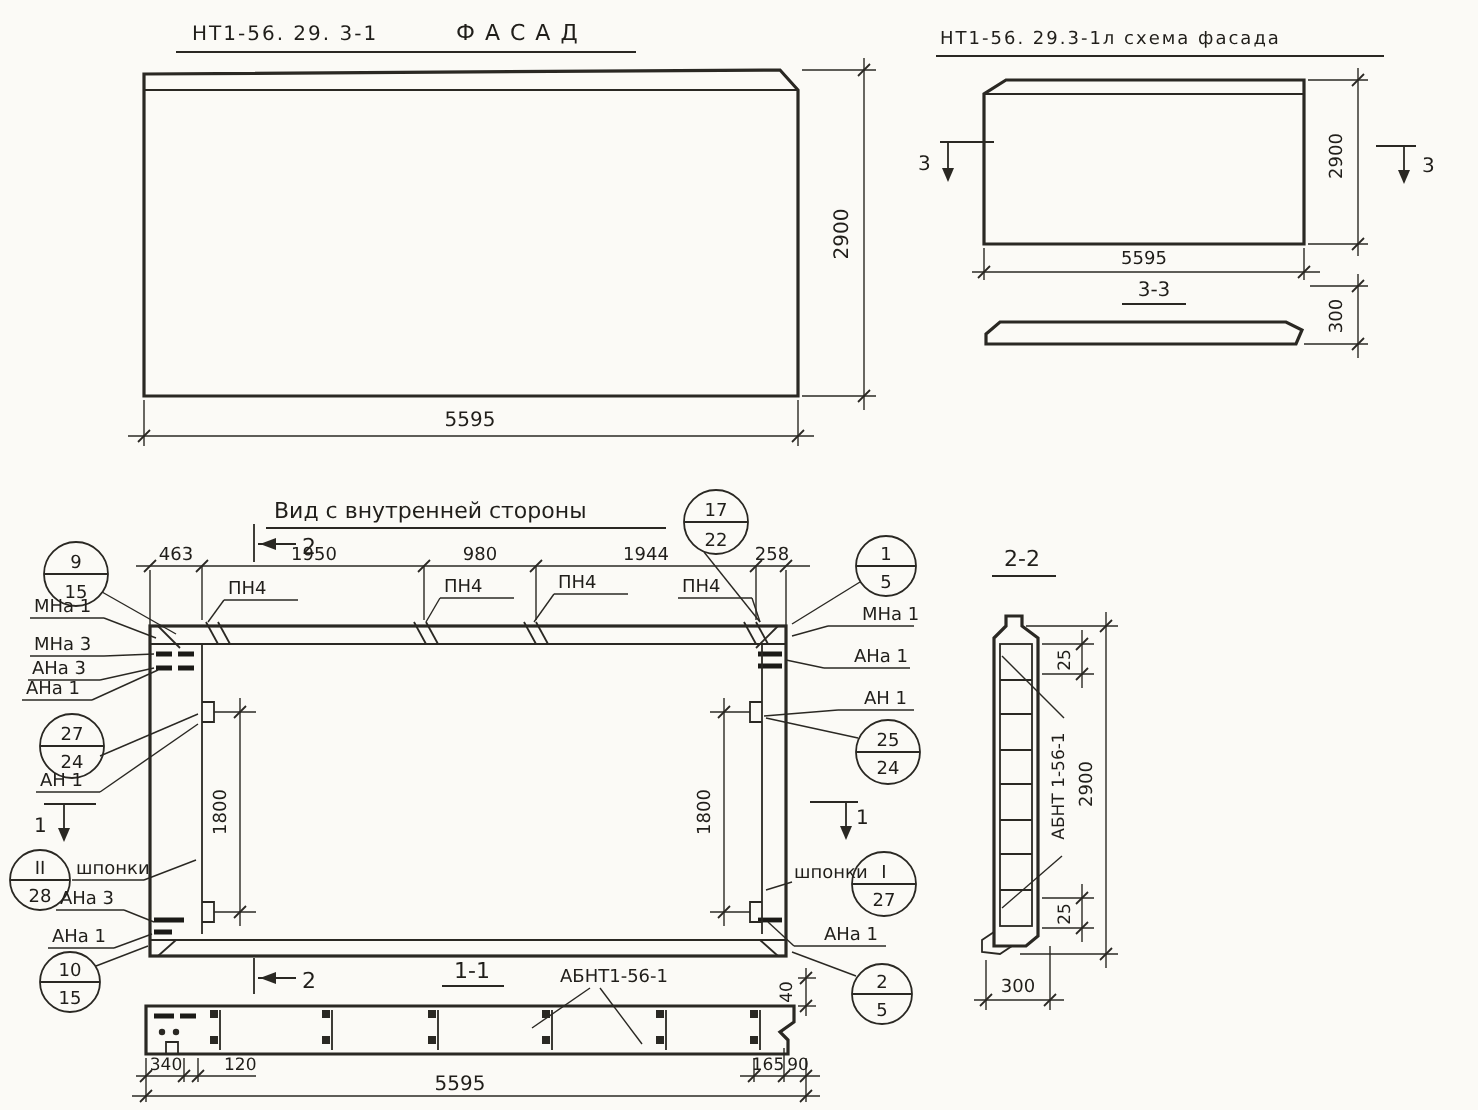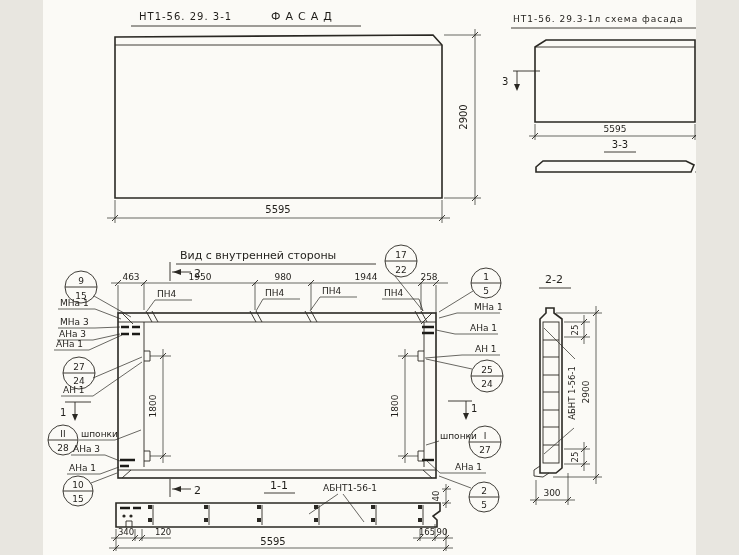--- a/index.html
+++ b/index.html
@@ -1,17 +1,17 @@
 <!DOCTYPE html>
 <html><head>
 <meta charset="utf-8">
 <style>
   html,body{margin:0;padding:0;background:#e8e6e0;}
   .sheet{
-    position:relative;width:653px;height:555px;margin:0 auto;
+    position:relative;width:739px;height:555px;margin:0 auto;
     background:#fbfaf6;overflow:hidden;
     font-family:"DejaVu Sans",sans-serif;
   }
   svg{position:absolute;left:0;top:0;}
   .ln{stroke:#2a2823;fill:none;stroke-width:.9;}
   .thin{stroke-width:.7;}
   .thick{stroke-width:1.6;}
   .xthick{stroke:#1b1a17;stroke-width:2.4;}
   .fillink{fill:#2a2823;stroke:none;}
   text{fill:#201e1a;font-family:"DejaVu Sans",sans-serif;font-size:9px;}

